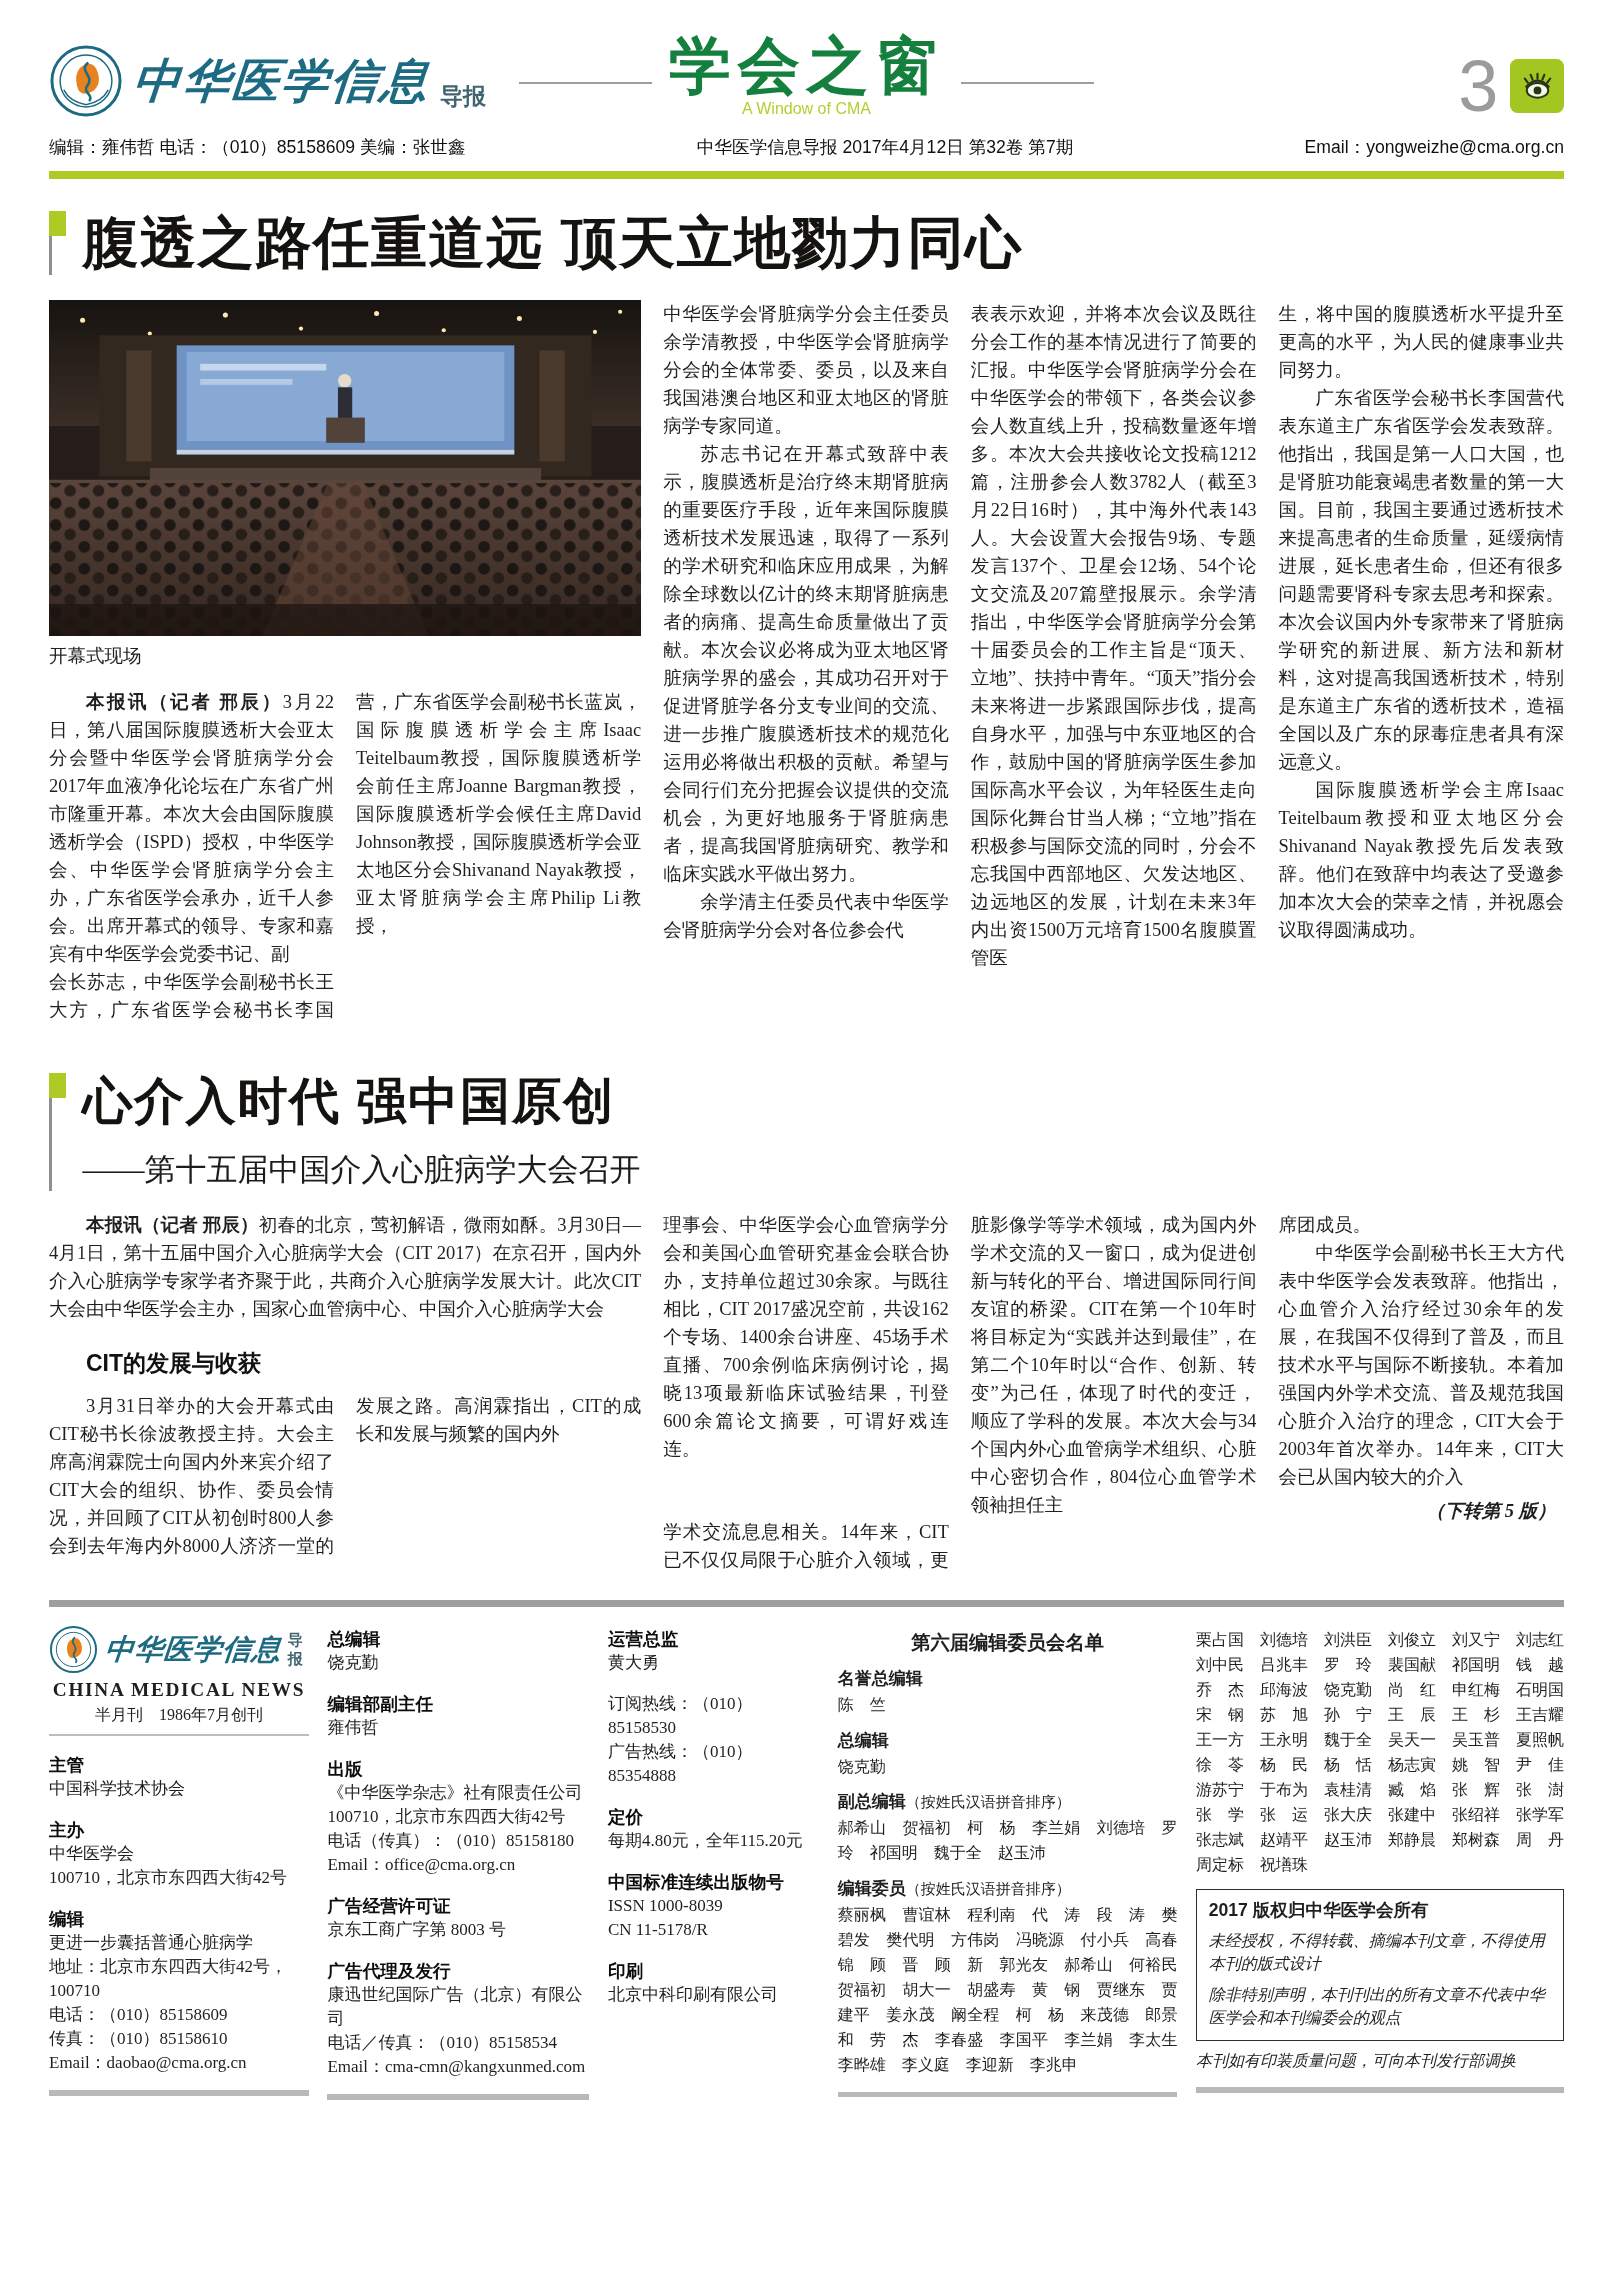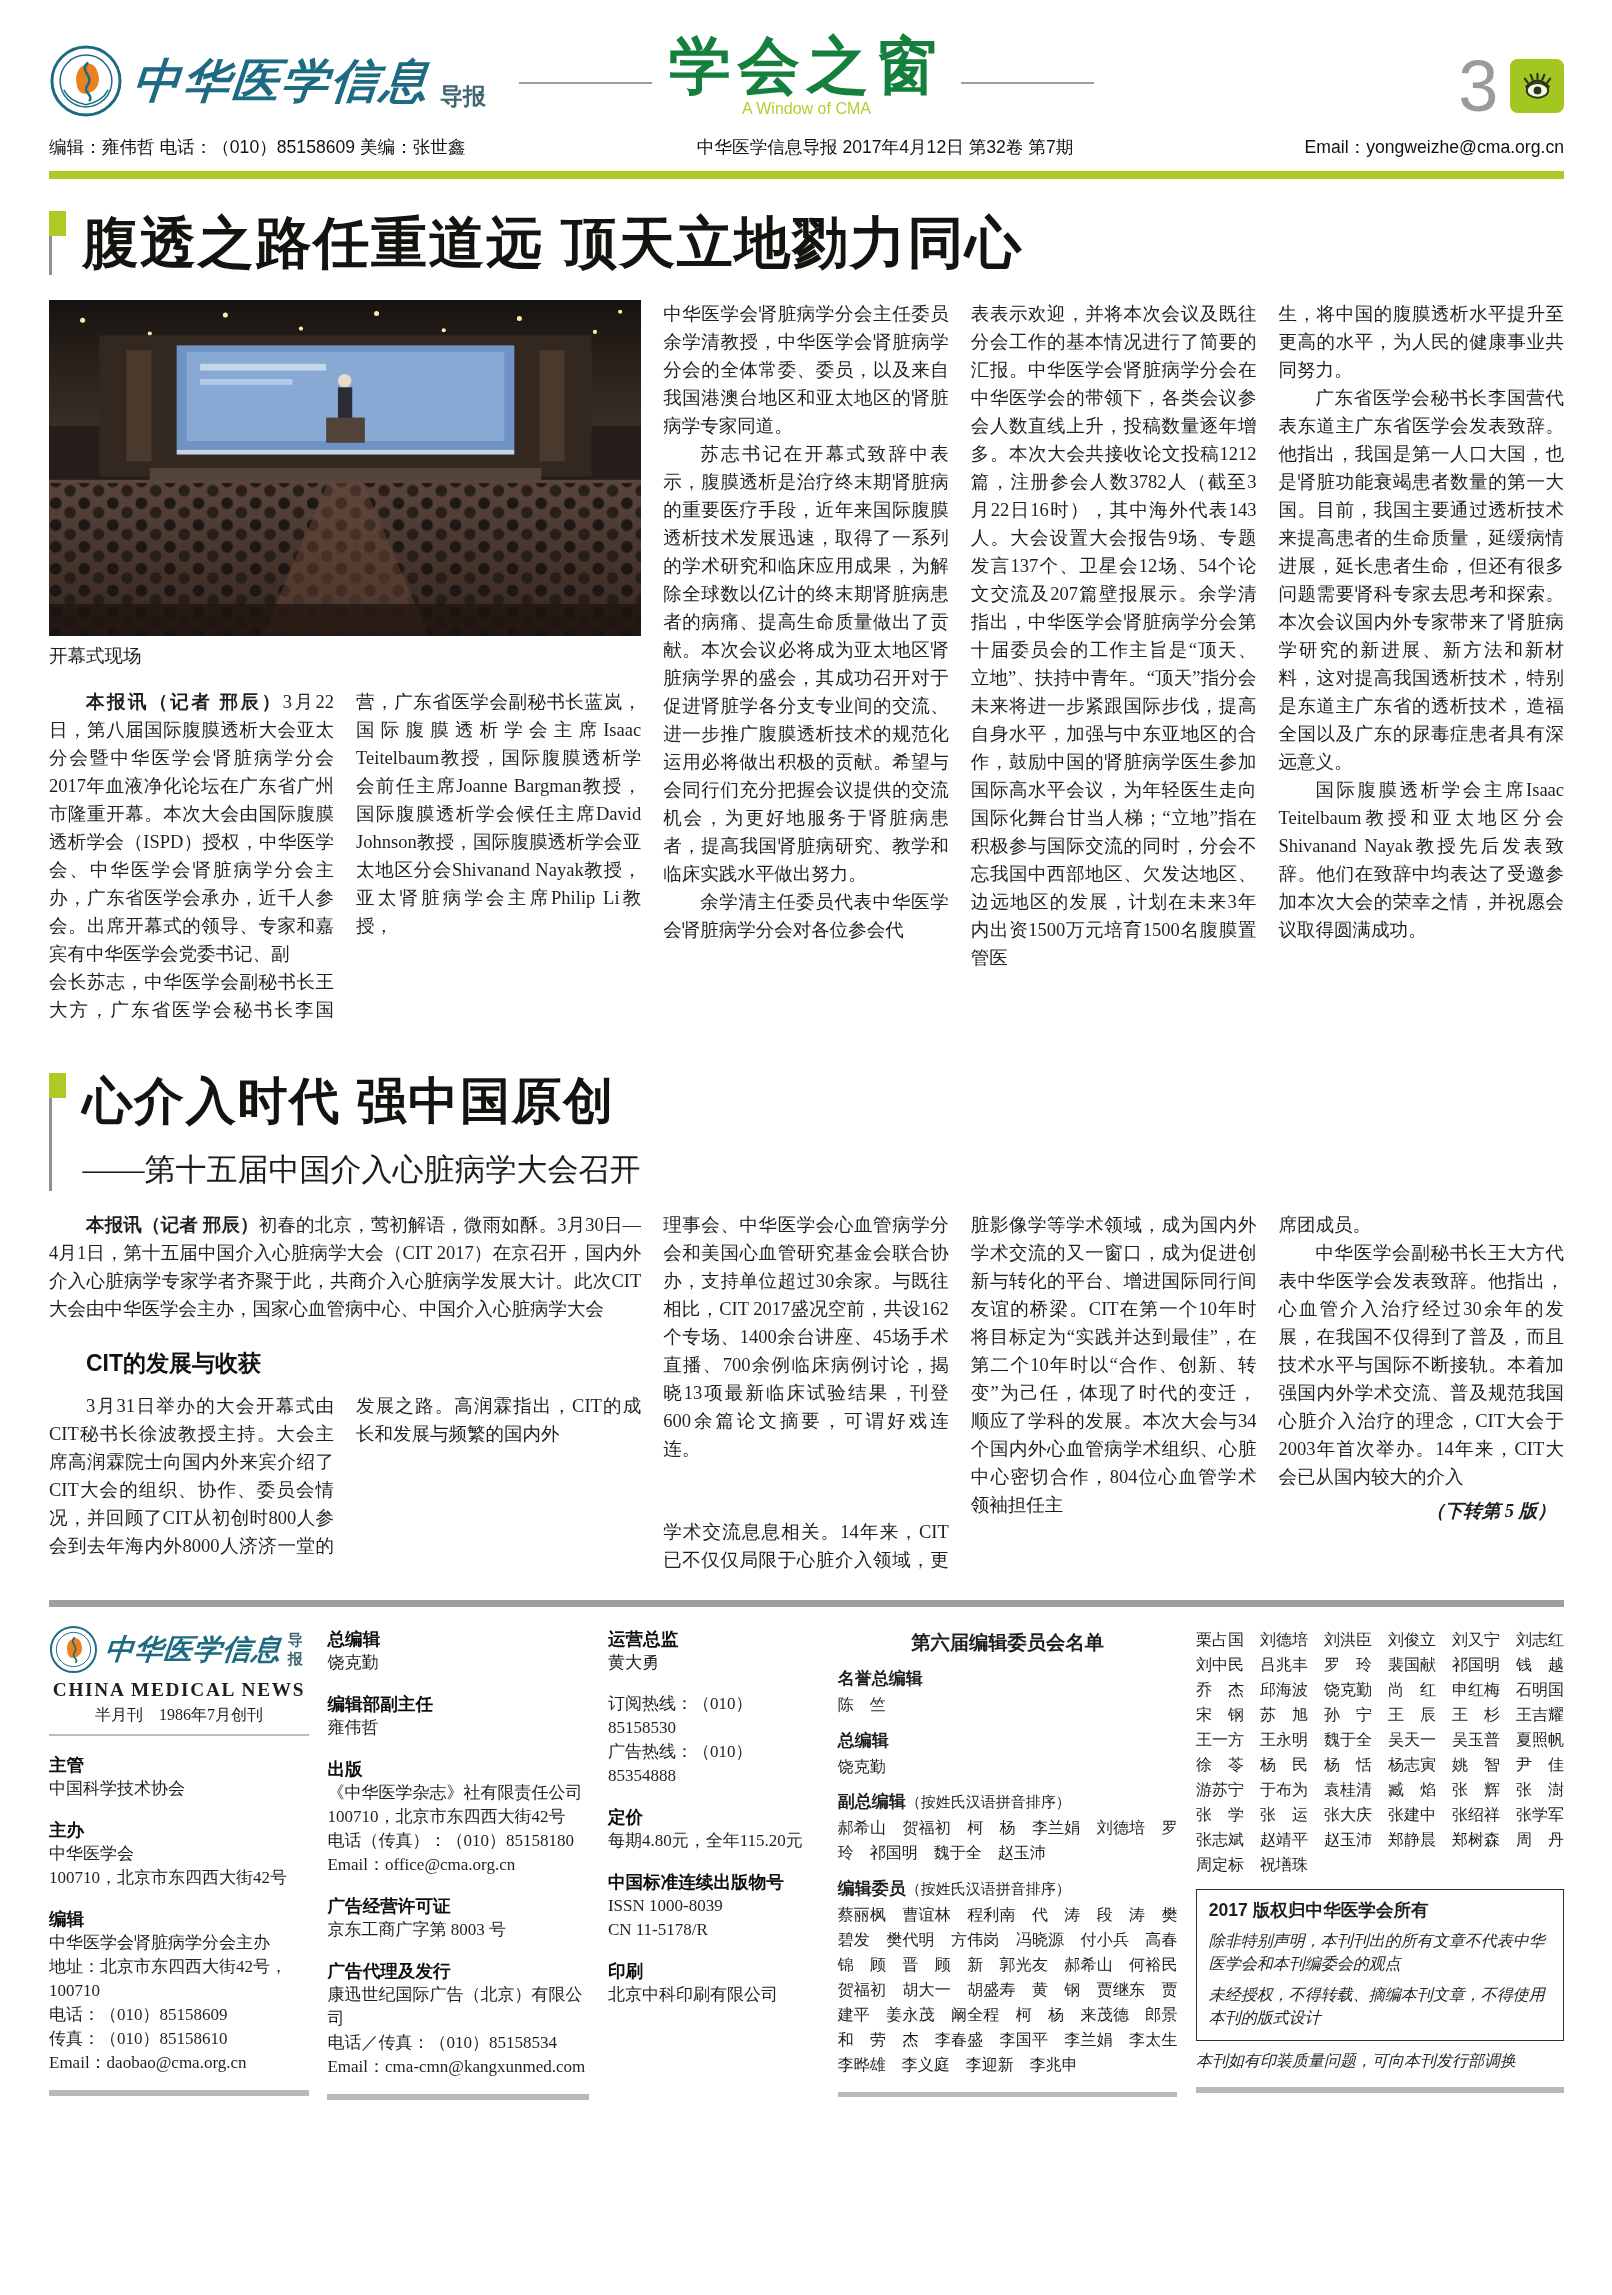--- a/index.html
+++ b/index.html
@@ -261,21 +261,21 @@
       <div class="thin-rule"></div>
 
       <div class="flabel">主管</div>
       <div class="fline">中国科学技术协会</div>
 
       <div class="flabel">主办</div>
       <div class="fline">中华医学会</div>
       <div class="fline">100710，北京市东四西大街42号</div>
 
       <div class="flabel">编辑</div>
-      <div class="fline">中华医学会肾脏病学分会主办</div>
+      <div class="fline">更进一步囊括普通心脏病学</div>
       <div class="fline">地址：北京市东四西大街42号，100710</div>
       <div class="fline">电话：（010）85158609</div>
       <div class="fline">传真：（010）85158610</div>
       <div class="fline">Email：daobao@cma.org.cn</div>
       <div class="endbar"></div>
     </div>
 
     <div class="fcolB">
       <div class="flabel" style="margin-top:1.7px">总编辑</div>
       <div class="fline">饶克勤</div>
@@ -331,22 +331,22 @@
 
       <div class="board-label"><span>编辑委员</span><span class="board-note">（按姓氏汉语拼音排序）</span></div>
       <div class="board-names">蔡丽枫　曹谊林　程利南　代　涛　段　涛　樊碧发　樊代明　方伟岗　冯晓源　付小兵　高春锦　顾　晋　顾　新　郭光友　郝希山　何裕民　贺福初　胡大一　胡盛寿　黄　钢　贾继东　贾建平　姜永茂　阚全程　柯　杨　来茂德　郎景和　劳　杰　李春盛　李国平　李兰娟　李太生　李晔雄　李义庭　李迎新　李兆申</div>
       <div class="endbar"></div>
     </div>
 
     <div class="fcolE">
       <div class="board-names" style="margin-top:1.7px">栗占国　刘德培　刘洪臣　刘俊立　刘又宁　刘志红　刘中民　吕兆丰　罗　玲　裴国献　祁国明　钱　越　乔　杰　邱海波　饶克勤　尚　红　申红梅　石明国　宋　钢　苏　旭　孙　宁　王　辰　王　杉　王吉耀　王一方　王永明　魏于全　吴天一　吴玉普　夏照帆　徐　苓　杨　民　杨　恬　杨志寅　姚　智　尹　佳　游苏宁　于布为　袁桂清　臧　焰　张　辉　张　澍　张　学　张　运　张大庆　张建中　张绍祥　张学军　张志斌　赵靖平　赵玉沛　郑静晨　郑树森　周　丹　周定标　祝墡珠</div>
       <div class="cp-box">
         <div class="cp-title">2017 版权归中华医学会所有</div>
+        <div class="cp-line">未经授权，不得转载、摘编本刊文章，不得使用本刊的版式设计</div>
         <div class="cp-line">除非特别声明，本刊刊出的所有文章不代表中华医学会和本刊编委会的观点</div>
-        <div class="cp-line">未经授权，不得转载、摘编本刊文章，不得使用本刊的版式设计</div>
       </div>
       <div class="cp-note">本刊如有印装质量问题，可向本刊发行部调换</div>
       <div class="endbar"></div>
     </div>
 
   </footer>
 </div>
 
 
 </body></html>

